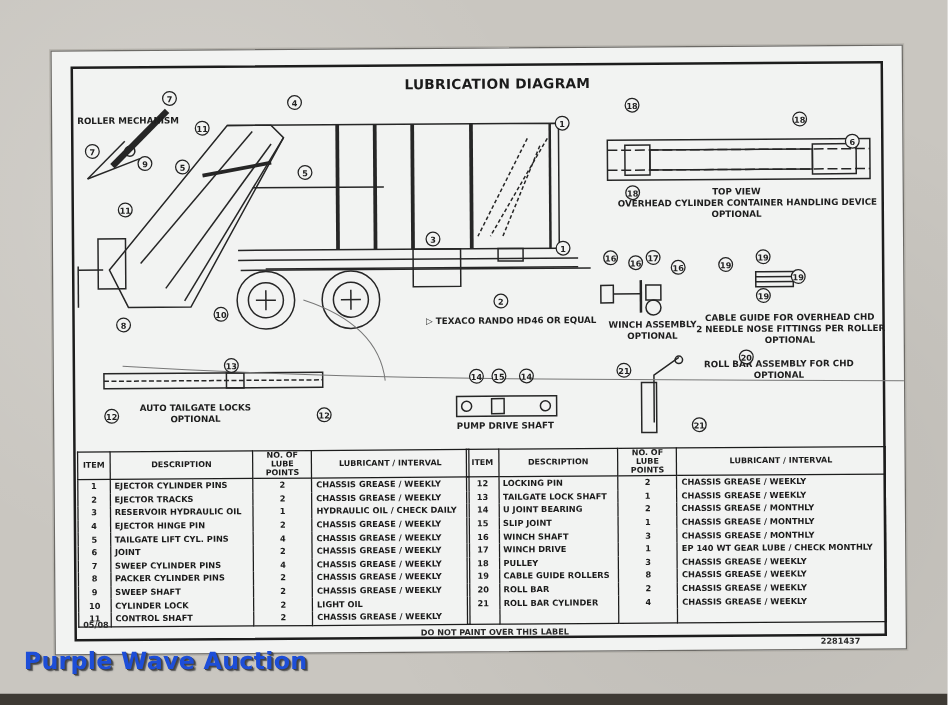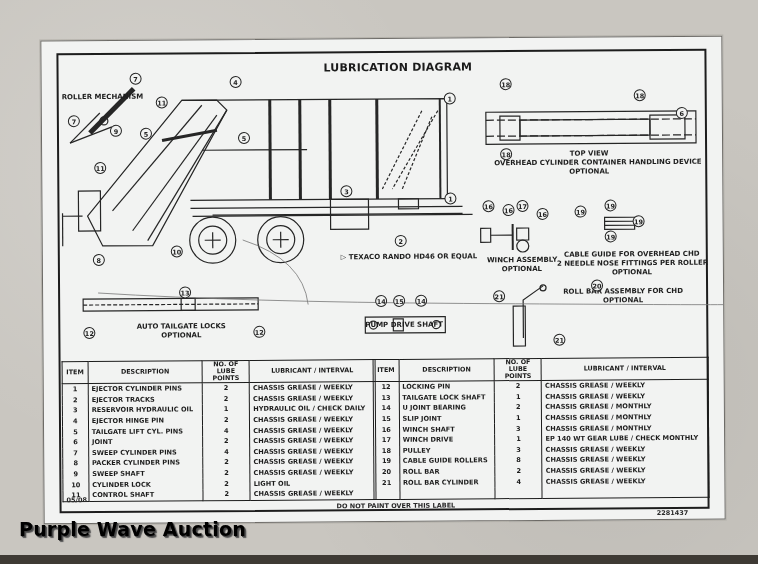--- a/index.html
+++ b/index.html
@@ -17,21 +17,21 @@
   .callout{position:absolute;width:12px;height:12px;border:1px solid #222;border-radius:50%;background:#f2f3f2;
     font-size:6.5px;font-weight:bold;color:#222;text-align:center;line-height:12px;box-sizing:border-box;}
   svg.dwg{position:absolute;left:0;top:0;}
   table.lube{position:absolute;border-collapse:collapse;font-size:6.6px;font-weight:bold;color:#1c1c1c;}
   table.lube th,table.lube td{border-left:1.5px solid #1c1c1c;border-right:1.5px solid #1c1c1c;padding:0 3px;height:10.6px;white-space:nowrap;}
   table.lube th{border:1.5px solid #1c1c1c;height:17px;font-size:6.4px;line-height:7px;}
   table.lube tr:last-child td{border-bottom:1.5px solid #1c1c1c;}
   .c{text-align:center;}
   .footnote{position:absolute;font-size:6.5px;font-weight:bold;color:#2a2a2a;}
   .watermark{position:absolute;left:19px;top:518px;font-family:"DejaVu Sans",sans-serif;font-weight:bold;font-size:19px;
-    color:#000000;text-shadow:1px 1px 0 #444,2px 2px 1px #555;letter-spacing:.2px;}
+    color:#1d4ed8;text-shadow:1px 1px 0 #444,2px 2px 1px #555;letter-spacing:.2px;}
 </style>
 </head>
 <body>
 
 <div class="wall-bottom"></div>
 
 <div class="label">
   <div class="inner"></div>
 
   <svg class="dwg" width="680" height="330" stroke="#262626" fill="none" stroke-width="1.2">
@@ -127,25 +127,25 @@
   </div>
   <div class="cap" style="left:514px;top:213px;width:150px;">
     <div>CABLE GUIDE FOR OVERHEAD CHD</div>
     <div>2 NEEDLE NOSE FITTINGS PER ROLLER</div>
     <div>OPTIONAL</div>
   </div>
   <div class="cap" style="left:520px;top:250px;width:120px;">
     <div>ROLL BAR ASSEMBLY FOR CHD</div>
     <div>OPTIONAL</div>
   </div>
-  <div class="cap" style="left:88px;top:282px;width:100px;">
+  <div class="cap" style="left:63px;top:282px;width:100px;">
     <div>AUTO TAILGATE LOCKS</div>
     <div>OPTIONAL</div>
   </div>
-  <div class="cap" style="left:322px;top:282px;">PUMP DRIVE SHAFT</div>
+  <div class="cap" style="left:322px;top:298px;">PUMP DRIVE SHAFT</div>
 
   <div class="callout" style="left:88px;top:32px;">7</div>
   <div class="callout" style="left:26px;top:74px;">7</div>
   <div class="callout" style="left:68px;top:84px;">9</div>
   <div class="callout" style="left:114px;top:56px;">11</div>
   <div class="callout" style="left:52px;top:121px;">11</div>
   <div class="callout" style="left:188px;top:36px;">4</div>
   <div class="callout" style="left:98px;top:87px;">5</div>
   <div class="callout" style="left:196px;top:92px;">5</div>
   <div class="callout" style="left:402px;top:54px;">1</div>

